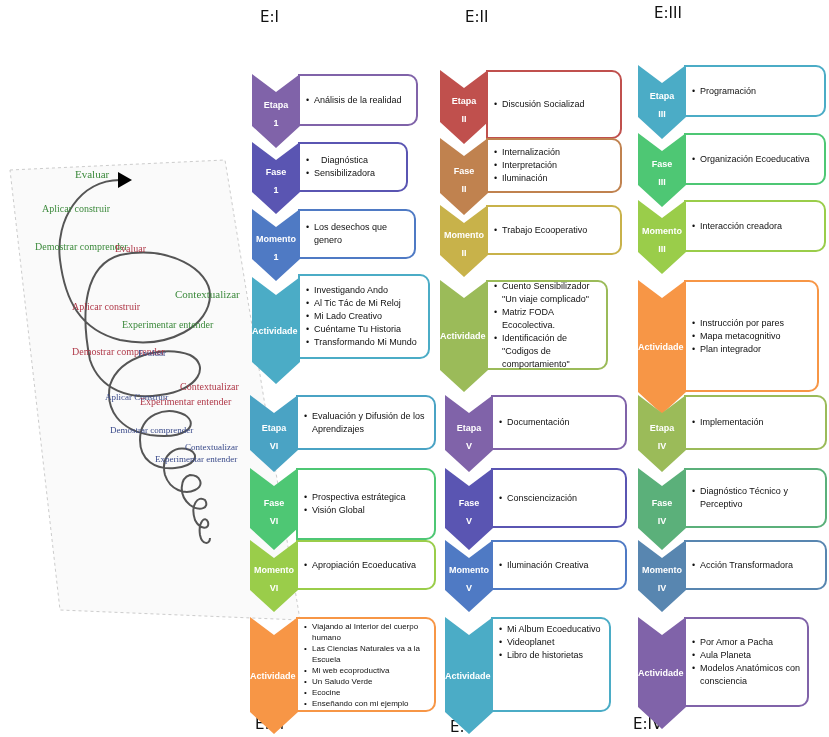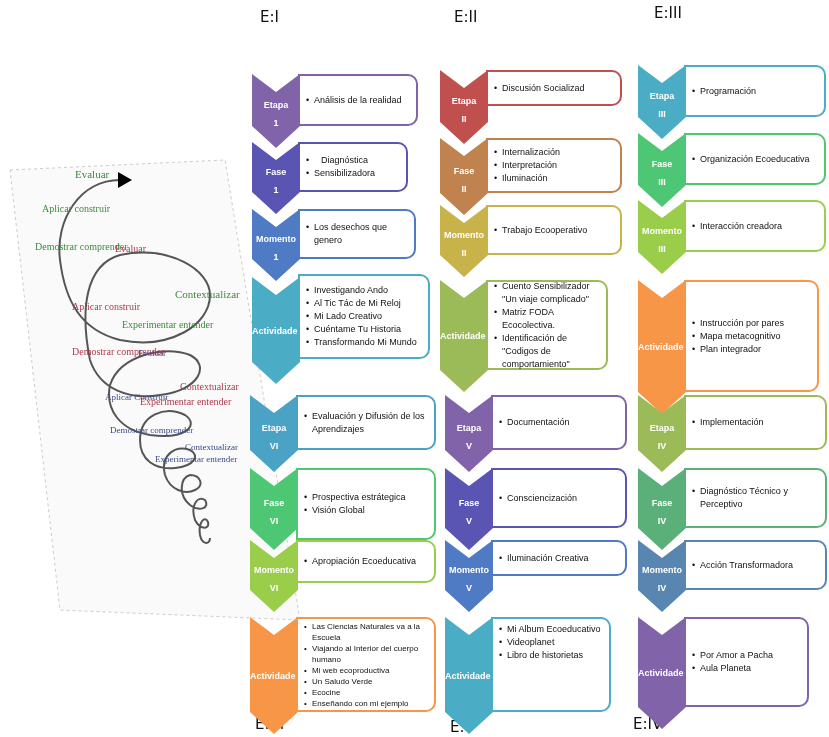--- a/index.html
+++ b/index.html
@@ -35,21 +35,21 @@
   <text x="180" y="240" font-size="10" fill="#b03a4a" font-family="Liberation Serif, serif">Contextualizar</text>
   <text x="140" y="255" font-size="10" fill="#b03a4a" font-family="Liberation Serif, serif">Experimentar entender</text>
   <text x="138" y="206" font-size="9" fill="#3a4a8a" font-family="Liberation Serif, serif">Evaluar</text>
   <text x="105" y="250" font-size="9" fill="#3a4a8a" font-family="Liberation Serif, serif">Aplicar Construir</text>
   <text x="110" y="283" font-size="9" fill="#3a4a8a" font-family="Liberation Serif, serif">Demostrar comprender</text>
   <text x="185" y="300" font-size="9" fill="#3a4a8a" font-family="Liberation Serif, serif">Contextualizar</text>
   <text x="155" y="312" font-size="9" fill="#3a4a8a" font-family="Liberation Serif, serif">Experimentar entender</text>
 </svg>
 
 <div class="col-label" style="left:260px;top:8px;">E:I</div>
-<div class="col-label" style="left:454px;top:8px;">E:II</div>
+<div class="col-label" style="left:465px;top:8px;">E:II</div>
 <div class="col-label" style="left:654px;top:4px;">E:III</div>
 <div class="col-label" style="left:255px;top:715px;">E:VI</div>
 <div class="col-label" style="left:450px;top:718px;">E:V</div>
 <div class="col-label" style="left:633px;top:715px;">E:IV</div>
 
 <div class="group" style="left:252px;top:74px;">
     <div class="row" style="top: 0px;">
       <div class="chev">
         <svg width="48" height="74" viewBox="0 0 48 74">
           <polygon points="0,0 24,18 48,0 48,52 24,74 0,52" fill="#8063a9"></polygon>
@@ -122,21 +122,21 @@
     <div class="row" style="top: 0px;">
       <div class="chev">
         <svg width="48" height="74" viewBox="0 0 48 74">
           <polygon points="0,0 24,18 48,0 48,52 24,74 0,52" fill="#c0504d"></polygon>
         </svg>
         <div class="chev-text" style="top: 25px;">
           <div>Etapa</div>
           <div style="margin-top: 6px;">II</div>
         </div>
       </div>
-      <div class="box" style="border-color: rgb(192, 80, 77); width: 136px; height: 36px; top: 0px; display: flex; align-items: center;">
+      <div class="box" style="border-color: rgb(192, 80, 77); width: 136px; height: 69px; top: 0px; display: flex; align-items: center;">
         <ul>
           <li>Discusión Socializad</li>
         </ul>
       </div>
     </div>
     <div class="row" style="top: 68px;">
       <div class="chev">
         <svg width="48" height="77" viewBox="0 0 48 77">
           <polygon points="0,0 24,18 48,0 48,55 24,77 0,55" fill="#c0824f"></polygon>
         </svg>
@@ -291,39 +291,39 @@
     <div class="row" style="top: 145px;">
       <div class="chev">
         <svg width="48" height="72" viewBox="0 0 48 72">
           <polygon points="0,0 24,18 48,0 48,50 24,72 0,50" fill="#9acd4a"></polygon>
         </svg>
         <div class="chev-text" style="top: 24px;">
           <div>Momento</div>
           <div style="margin-top: 6px;">VI</div>
         </div>
       </div>
-      <div class="box" style="border-color: rgb(154, 205, 74); width: 140px; height: 43px; top: 0px; display: flex; align-items: center;">
+      <div class="box" style="border-color: rgb(154, 205, 74); width: 140px; height: 50px; top: 0px; display: flex; align-items: center;">
         <ul>
           <li>Apropiación Ecoeducativa</li>
         </ul>
       </div>
     </div>
     <div class="row" style="top: 222px;">
       <div class="chev">
         <svg width="48" height="117" viewBox="0 0 48 117">
           <polygon points="0,0 24,18 48,0 48,95 24,117 0,95" fill="#f79646"></polygon>
         </svg>
         <div class="chev-text" style="top: 52.5px;">
           <div>Actividades</div>
         </div>
       </div>
       <div class="box small" style="border-color: rgb(247, 150, 70); width: 140px; height: 95px; top: 0px; display: flex; align-items: center;">
         <ul>
+          <li>Viajando al Interior del cuerpo humano</li>
           <li>Las Ciencias Naturales va a la Escuela</li>
-          <li>Viajando al Interior del cuerpo humano</li>
           <li>Mi web ecoproductiva</li>
           <li>Un Saludo Verde</li>
           <li>Ecocine</li>
           <li>Enseñando con mi ejemplo</li>
         </ul>
       </div>
     </div>
   </div>
 <div class="group" style="left:445px;top:395px;">
     <div class="row" style="top: 0px;">
@@ -361,21 +361,21 @@
     <div class="row" style="top: 145px;">
       <div class="chev">
         <svg width="48" height="72" viewBox="0 0 48 72">
           <polygon points="0,0 24,18 48,0 48,50 24,72 0,50" fill="#4f7ac4"></polygon>
         </svg>
         <div class="chev-text" style="top: 24px;">
           <div>Momento</div>
           <div style="margin-top: 6px;">V</div>
         </div>
       </div>
-      <div class="box" style="border-color: rgb(79, 122, 196); width: 136px; height: 36px; top: 0px; display: flex; align-items: center; text-align: center;">
+      <div class="box" style="border-color: rgb(79, 122, 196); width: 136px; height: 50px; top: 0px; display: flex; align-items: center; text-align: center;">
         <ul>
           <li>Iluminación Creativa</li>
         </ul>
       </div>
     </div>
     <div class="row" style="top: 222px;">
       <div class="chev">
         <svg width="48" height="117" viewBox="0 0 48 117">
           <polygon points="0,0 24,18 48,0 48,95 24,117 0,95" fill="#4bacc6"></polygon>
         </svg>
@@ -447,16 +447,17 @@
           <polygon points="0,0 24,18 48,0 48,90 24,112 0,90" fill="#8063a9"></polygon>
         </svg>
         <div class="chev-text" style="top: 50px;">
           <div>Actividades</div>
         </div>
       </div>
       <div class="box" style="border-color: rgb(128, 99, 169); width: 125px; height: 90px; top: 0px; display: flex; align-items: center;">
         <ul>
           <li>Por Amor a Pacha</li>
           <li>Aula Planeta</li>
+          <li>Modelos Anatómicos con consciencia</li>
         </ul>
       </div>
     </div>
   </div>
 
 </body></html>

